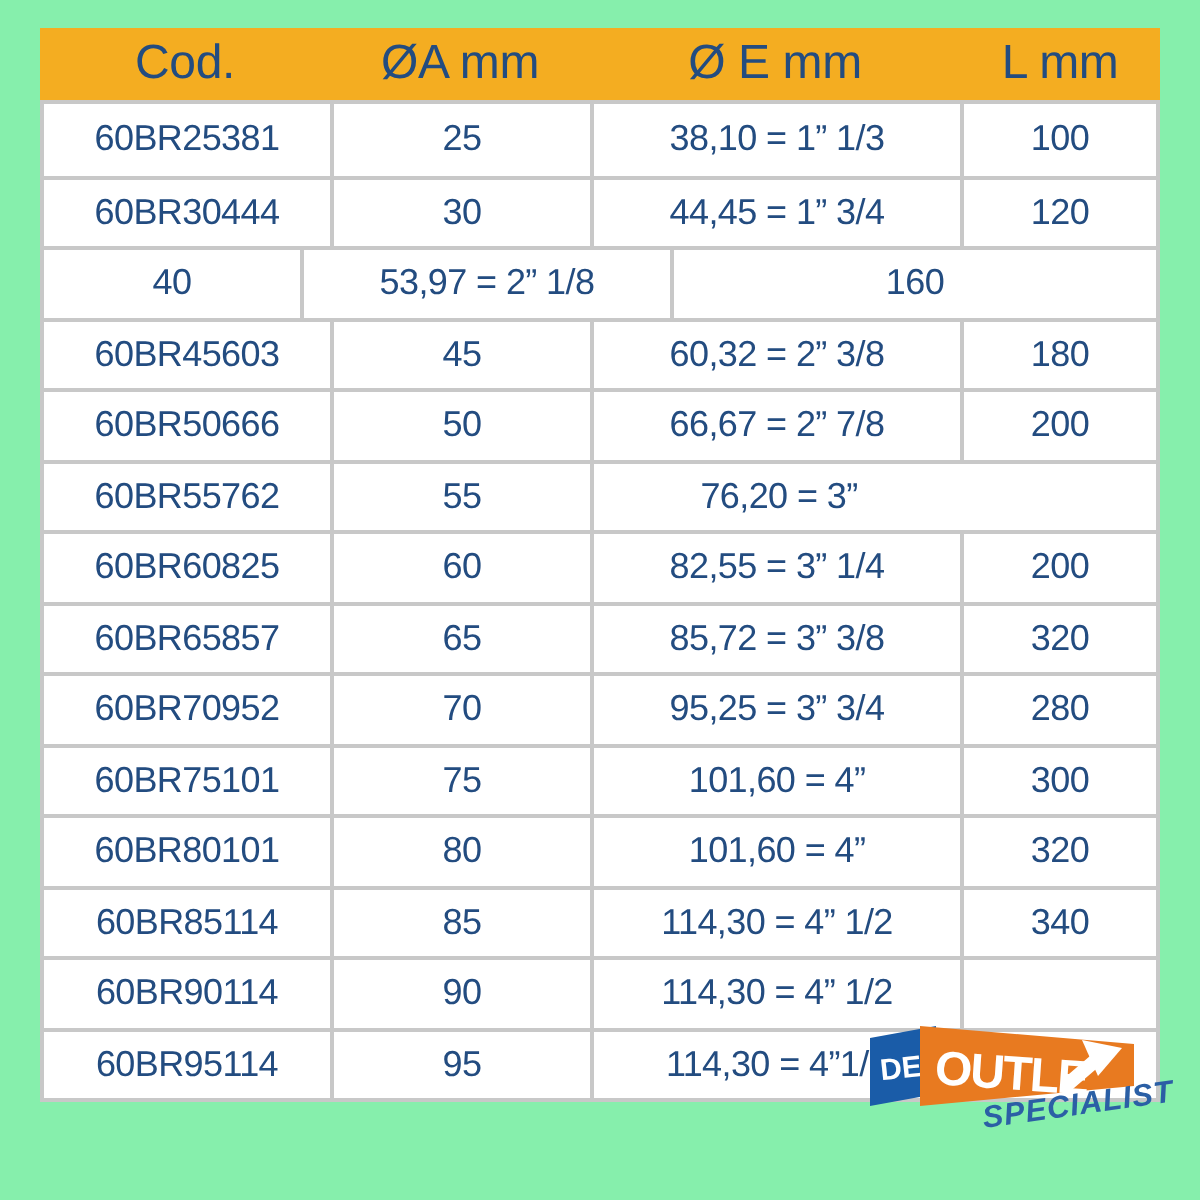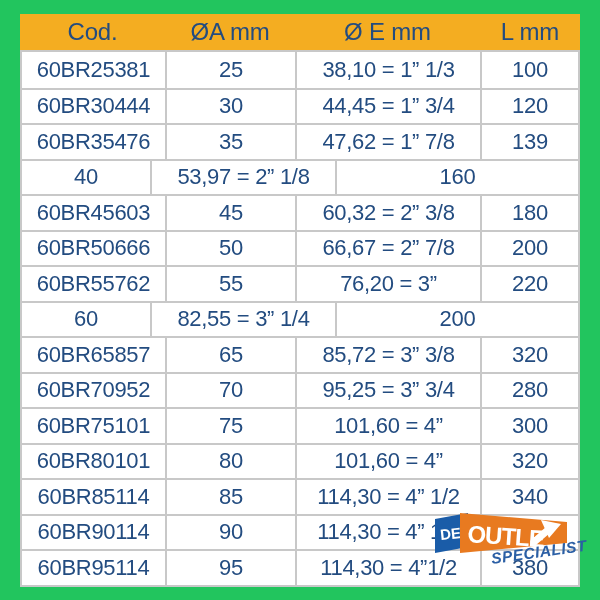--- a/index.html
+++ b/index.html
@@ -1,35 +1,35 @@
 <!DOCTYPE html>
 <html><head>
 <meta charset="utf-8">
 <style>
   html,body{margin:0;padding:0;}
   .stage{
-    position:relative;width:600px;height:600px;background:#22c55e;
+    position:relative;width:600px;height:600px;background:#86efac;
     font-family:"Liberation Sans",sans-serif;overflow:hidden;
   }
   .spec-table{position:absolute;left:20px;top:14px;width:560px;}
   .thead{
     display:flex;height:36px;background:var(--header-bg,#F4AD21);
     color:var(--text-color,#234C80);font-size:24px;
   }
   .hcell{display:flex;align-items:center;justify-content:center;letter-spacing:-0.2px;}
   .c0{width:145px;box-sizing:border-box;}
   .c1{width:130px;box-sizing:border-box;}
   .c2{width:185px;box-sizing:border-box;}
   .c3{flex:1;box-sizing:border-box;}
   .tbody{border:2px solid var(--border-color,#C8C8C8);}
   .trow{display:flex;height:35.5px;box-sizing:border-box;background:#fff;}
   .trow + .trow{border-top:2px solid var(--border-color,#C8C8C8);}
   .tcell{
     display:flex;align-items:center;justify-content:center;
-    font-size:22px;color:var(--text-color,#234C80);letter-spacing:-0.3px;
+    font-size:18px;color:var(--text-color,#234C80);letter-spacing:-0.3px;
     border-right:2px solid var(--border-color,#C8C8C8);
   }
   .tcell:last-child{border-right:none;}
   .logo{position:absolute;left:428px;top:497px;width:170px;height:72px;z-index:5;}
 </style>
 </head>
 <body>
 
 <div class="stage" style="--header-bg: #F4AD21; --text-color: #234C80; --border-color: #C8C8C8;">
 
@@ -47,49 +47,43 @@
           <div class="tcell c2">38,10 = 1” 1/3</div>
           <div class="tcell c3">100</div>
         </div>
         <div class="trow">
           <div class="tcell c0">60BR30444</div>
           <div class="tcell c1">30</div>
           <div class="tcell c2">44,45 = 1” 3/4</div>
           <div class="tcell c3">120</div>
         </div>
         <div class="trow">
-          <div class="tcell c0">60BR35476</div>
-          <div class="tcell c1">35</div>
-          <div class="tcell c2">47,62 = 1” 7/8</div>
-          <div class="tcell c3">139</div>
-        </div>
-        <div class="trow">
           <div class="tcell c1">40</div>
           <div class="tcell c2">53,97 = 2” 1/8</div>
           <div class="tcell c3">160</div>
         </div>
         <div class="trow">
           <div class="tcell c0">60BR45603</div>
           <div class="tcell c1">45</div>
           <div class="tcell c2">60,32 = 2” 3/8</div>
           <div class="tcell c3">180</div>
         </div>
         <div class="trow">
           <div class="tcell c0">60BR50666</div>
           <div class="tcell c1">50</div>
           <div class="tcell c2">66,67 = 2” 7/8</div>
           <div class="tcell c3">200</div>
         </div>
         <div class="trow">
           <div class="tcell c0">60BR55762</div>
           <div class="tcell c1">55</div>
           <div class="tcell c2">76,20 = 3”</div>
-          <div class="tcell c3">220</div>
         </div>
         <div class="trow">
+          <div class="tcell c0">60BR60825</div>
           <div class="tcell c1">60</div>
           <div class="tcell c2">82,55 = 3” 1/4</div>
           <div class="tcell c3">200</div>
         </div>
         <div class="trow">
           <div class="tcell c0">60BR65857</div>
           <div class="tcell c1">65</div>
           <div class="tcell c2">85,72 = 3” 3/8</div>
           <div class="tcell c3">320</div>
         </div>

